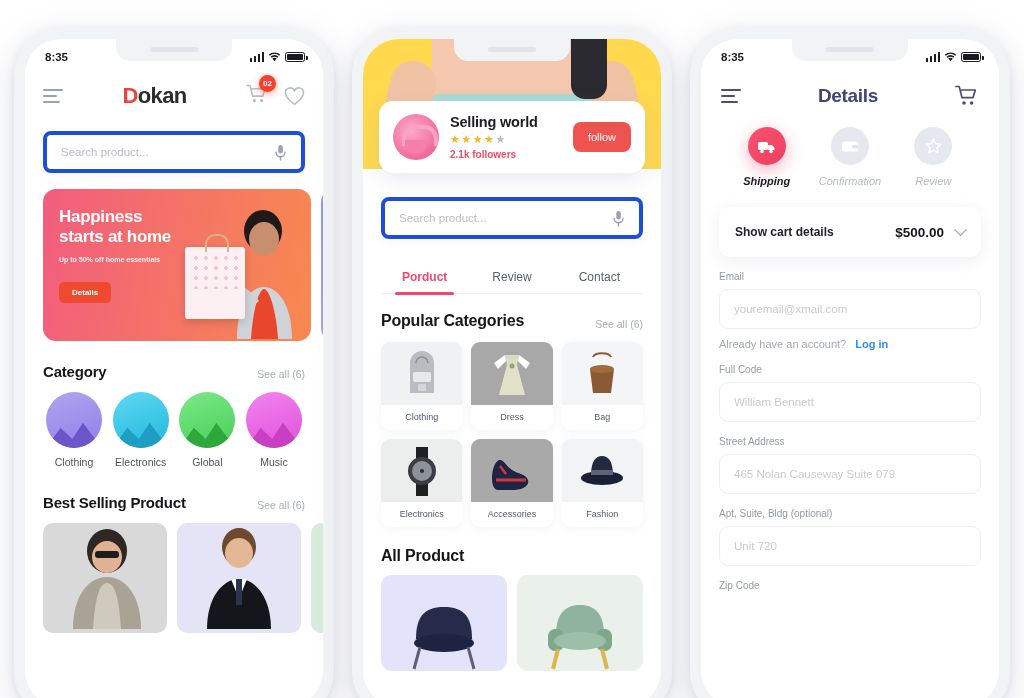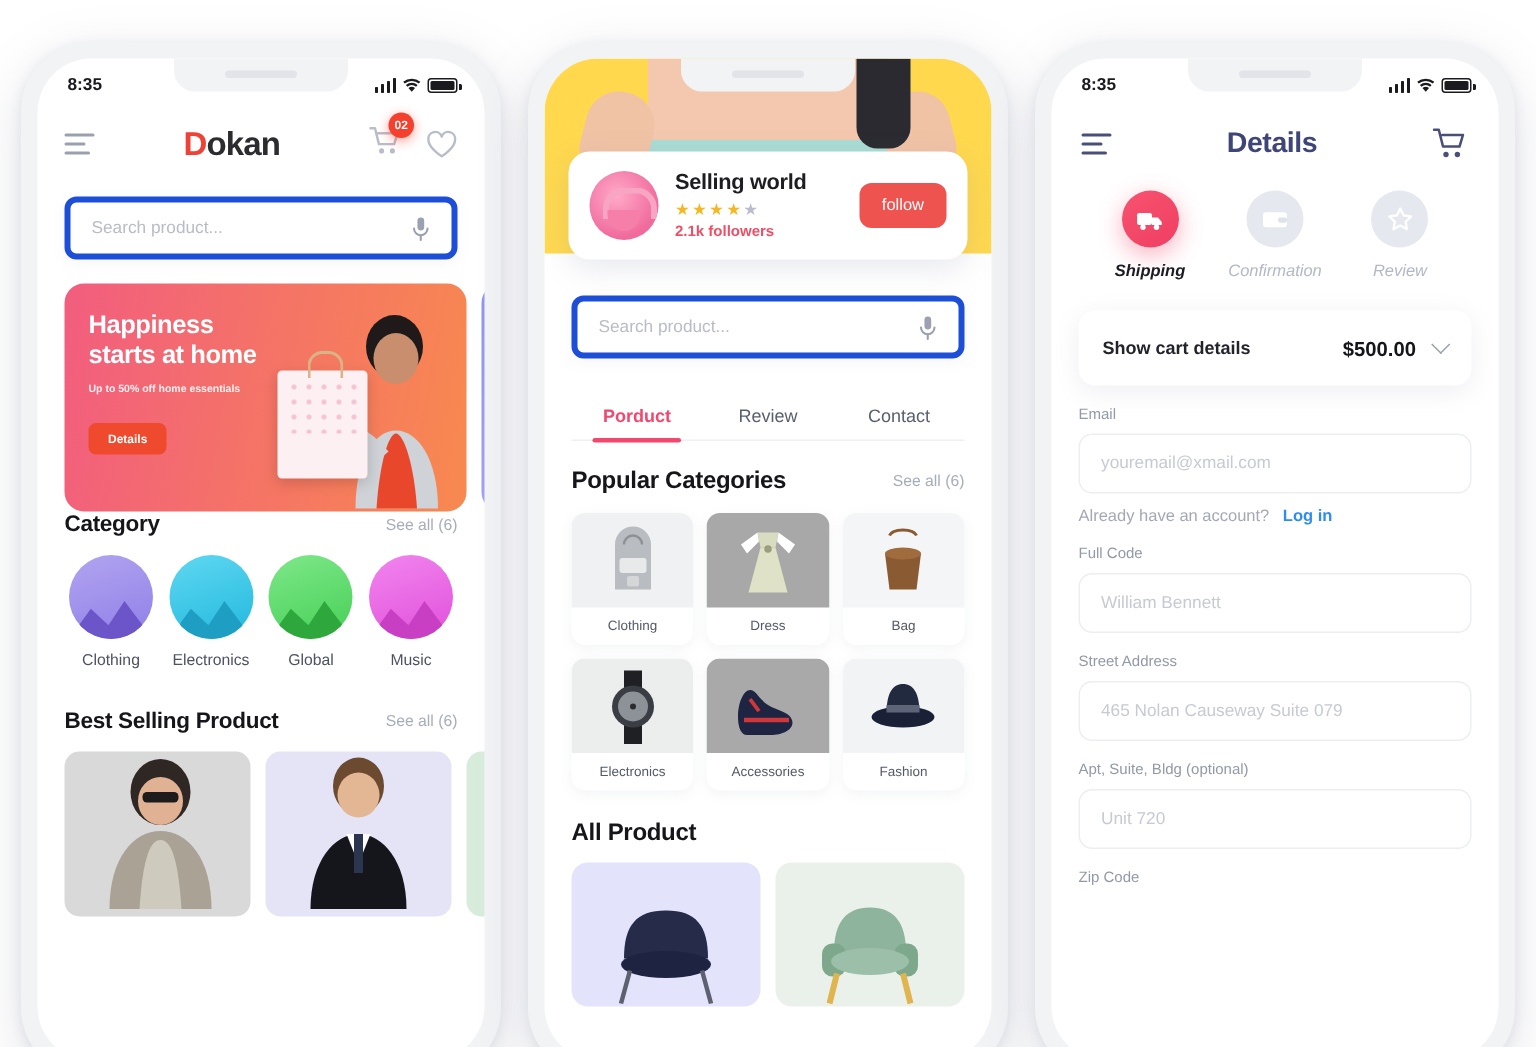--- a/index.html
+++ b/index.html
@@ -107,21 +107,21 @@
     display: flex; align-items: center;
     padding: 0 14px;
     box-shadow: 0 3px 9px rgba(140,145,170,.07);
   }
   .searchbar .ph {
     flex: 1; font-size: 11.5px; color: #b9bcc8;
   }
   .mic { width: 13px; height: 17px; position: relative; }
 
   .sec-head {
-    display: flex; align-items: center; justify-content: space-between;
+    display: flex; align-items: flex-end; justify-content: space-between;
     padding: 0 18px;
     gap: 32px;
   }
   .sec-title { font-size: 15px; font-weight: bold; color: #16161a; letter-spacing: -.2px; }
   .see-all { font-size: 10.5px; color: #a9adba; }
 
   
   .p1-head {
     display: flex; align-items: center; justify-content: space-between;
     padding: 14px 18px 0 18px;
@@ -429,21 +429,21 @@
               <ellipse cx="60" cy="90" rx="8" ry="6" fill="#c98e6e"></ellipse>
             </svg>
           </div>
           <div class="shopbag">
               <div class="bagdots"></div>
             </div>
         </div>
         <div class="banner2"></div>
       </div>
 
-      <div class="sec-head" style="">
+      <div class="sec-head" style="margin-top:22px">
         <span class="sec-title">Category</span>
         <span class="see-all">See all (6)</span>
       </div>
 
       <div class="cat-row">
         <div class="cat-item">
           <div class="cat-circle" style="background:linear-gradient(160deg,#b2a4f0,#8f7fe8)">
             <div class="cat-mount" style="background:#6b55c9"></div>
           </div>
           <div class="cat-label">Clothing</div>

